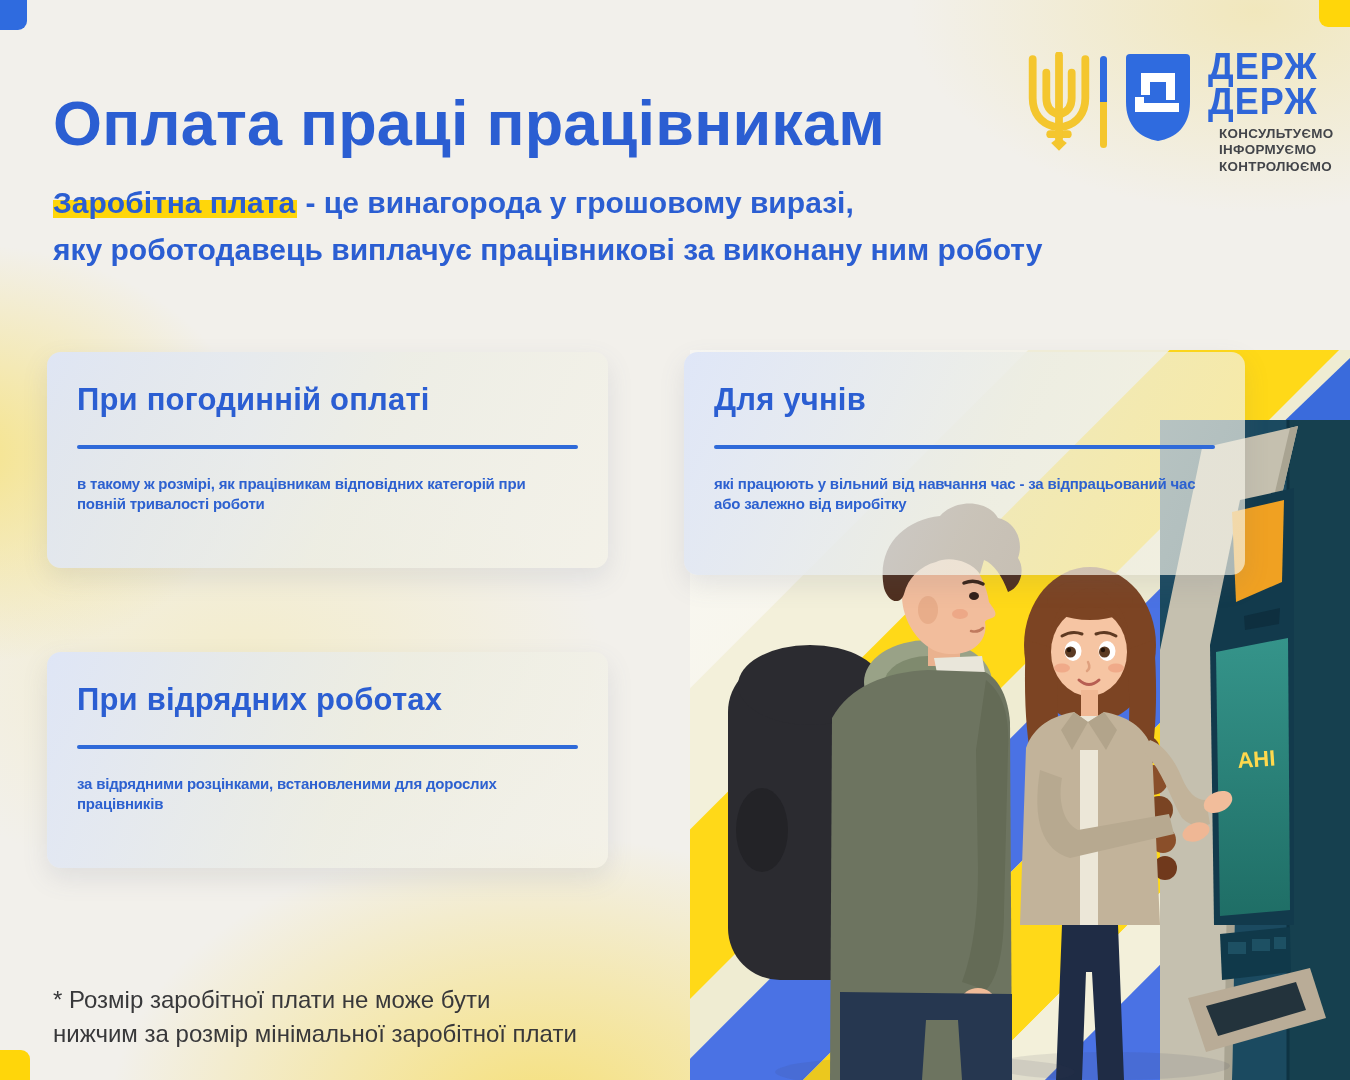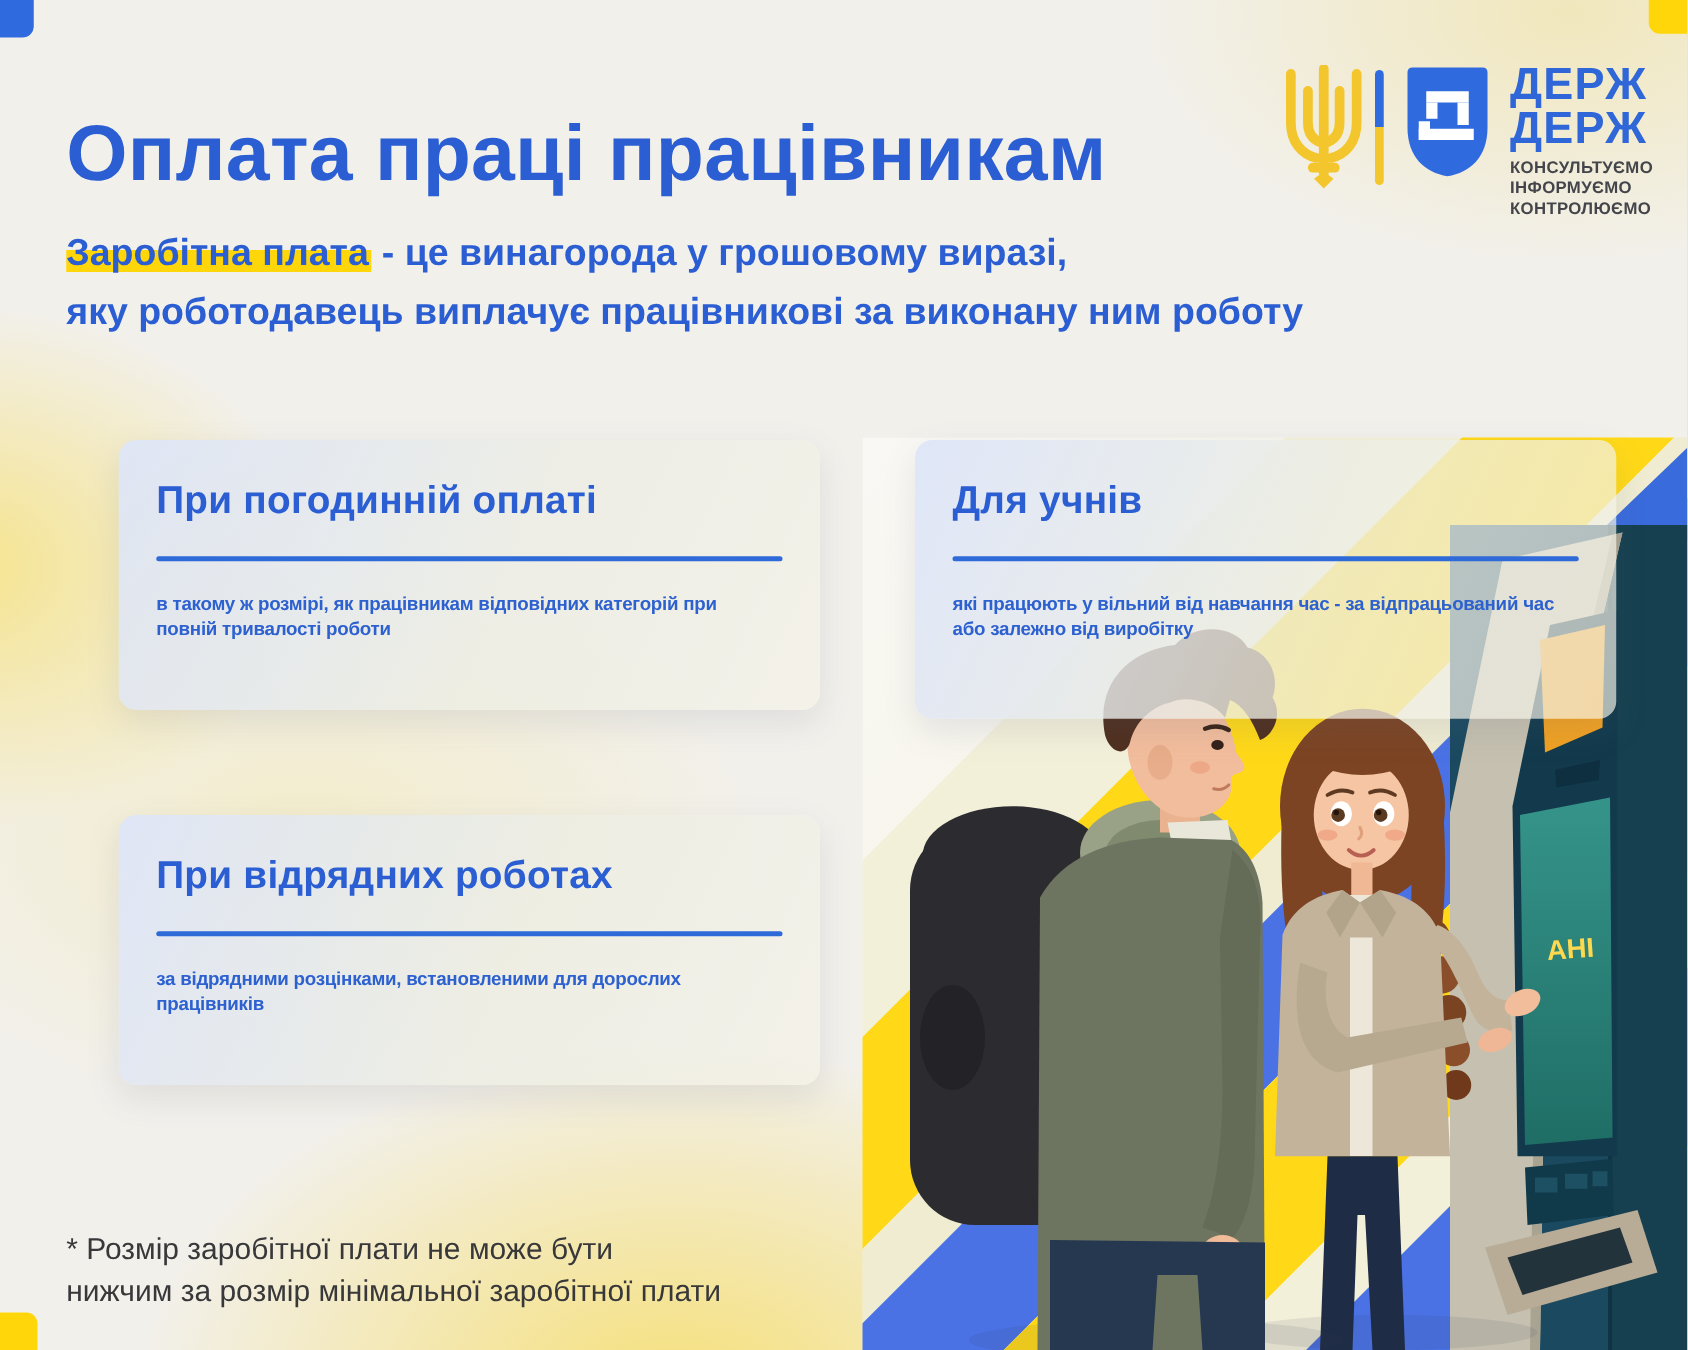--- a/index.html
+++ b/index.html
@@ -24,34 +24,34 @@
   .page-title span{display:block;}
 
   .logo{position:absolute;left:1020px;top:50px;width:320px;height:110px;}
   .trident{position:absolute;left:0;top:2px;}
   .logo-divider{position:absolute;left:80px;top:6px;width:7px;height:92px;border-radius:4px;
     background:linear-gradient(#2f6bdf 0 50%, #f4c62e 50% 100%);}
   .shield{position:absolute;left:98px;top:2px;}
   .logo-name{position:absolute;left:188px;top:0px;color:#2f66d8;font-weight:700;
     font-size:36px;line-height:.96;letter-spacing:1px;}
   .logo-name span{display:block;}
-  .logo-tagline{position:absolute;left:188px;top:76px;color:#43454a;font-weight:700;
+  .logo-tagline{position:absolute;left:199px;top:76px;color:#43454a;font-weight:700;
     font-size:13.4px;line-height:1.22;letter-spacing:.3px;}
   .logo-tagline span{display:block;}
 
   .intro{position:absolute;left:53px;top:180px;color:#2b5ed2;font-weight:700;
     font-size:30px;line-height:1.55;}
   .intro .hl{background:linear-gradient(transparent 42%, #ffd60a 42%, #ffd60a 96%, transparent 96%);
     padding:0 2px 0 0;}
 
   .illustration{position:absolute;left:690px;top:350px;width:660px;height:730px;}
 
   .card{position:absolute;width:561px;border-radius:14px;padding:30px 30px 0 30px;box-sizing:border-box;
     background:linear-gradient(115deg, rgba(221,229,248,.93) 0%, rgba(236,237,228,.78) 55%, rgba(244,242,231,.68) 100%);
-    box-shadow:0 10px 26px rgba(90,100,130,.13);margin-left:48px;}
+    box-shadow:0 10px 26px rgba(90,100,130,.13);}
   .card1{left:47px;top:352px;height:216px;}
   .card2{left:684px;top:352px;height:223px;}
   .card3{left:47px;top:652px;height:216px;}
   .card-title{font-size:31px;font-weight:700;color:#2b5ed2;letter-spacing:.2px;}
   .card-rule{height:4px;background:#2f6ad9;border-radius:2px;margin-top:27px;margin-bottom:25px;}
   .card-body{font-size:15px;font-weight:700;color:#2d61d0;line-height:1.33;letter-spacing:-.2px;}
 
   .footnote{position:absolute;left:53px;top:983px;color:#38383a;font-weight:400;
     font-size:24px;line-height:1.4;}
   .footnote span{display:block;}

